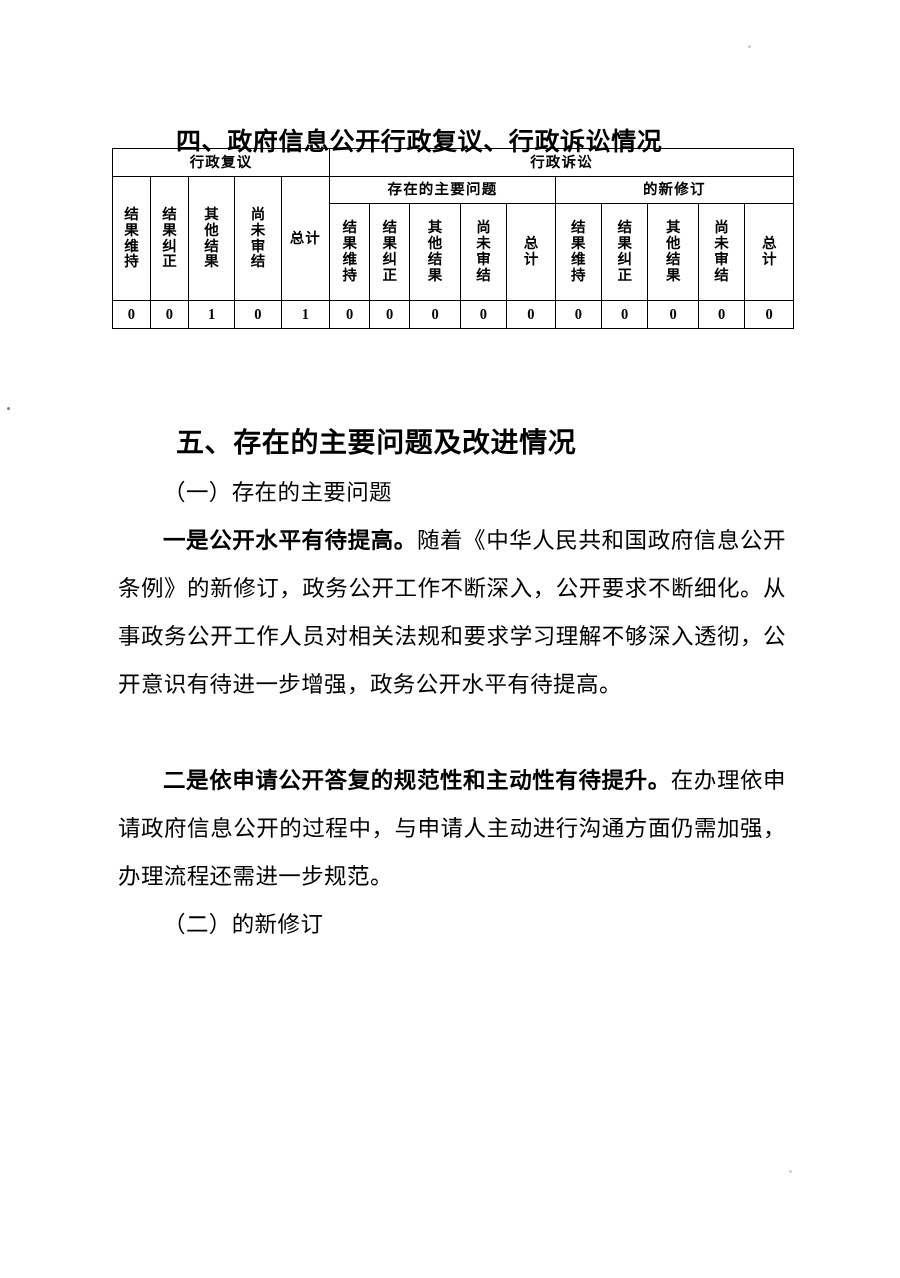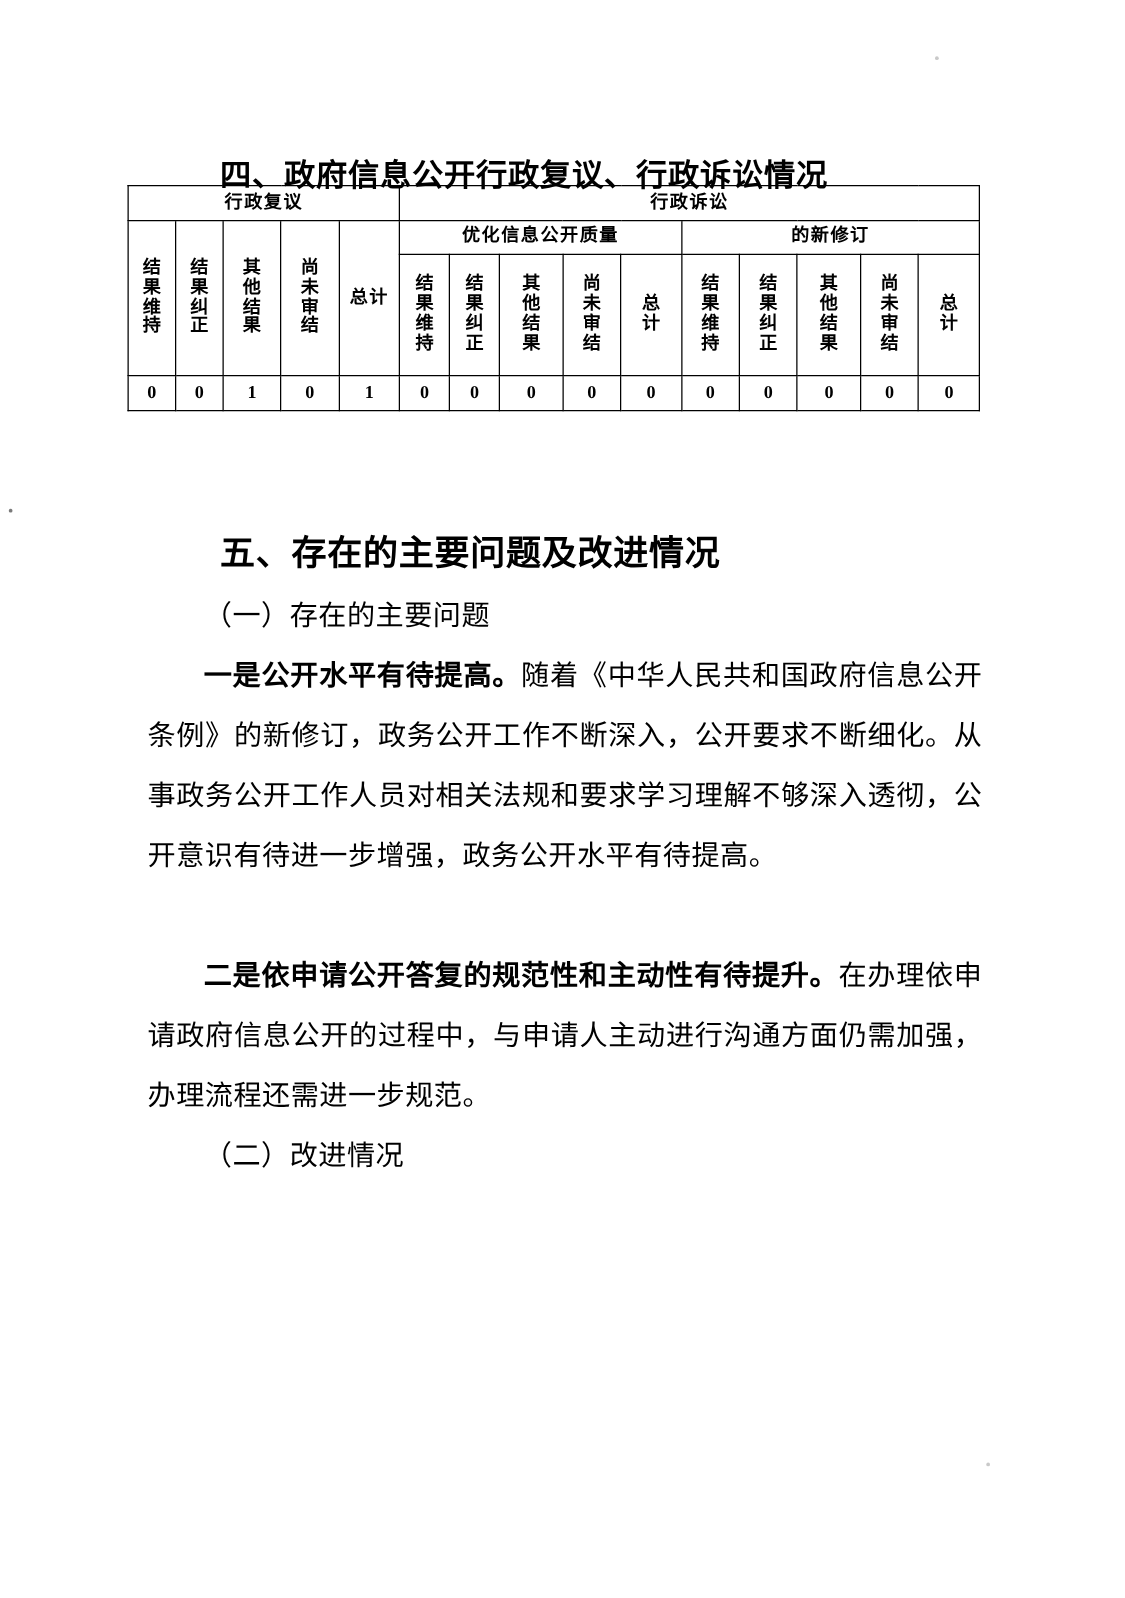--- a/index.html
+++ b/index.html
@@ -45,21 +45,21 @@
     letter-spacing: 0.6px;
     white-space: nowrap;
     line-height: 1;
   }
   #heading-four { left: 176px; top: 108px; }
   #heading-five { left: 176px; top: 406px; font-size: 28px; }
 
   
   .table-wrap {
     position: absolute;
-    left: 102px;
+    left: 112px;
     top: 148px;
     width: 582px;
   }
   table.report-table {
     border-collapse: collapse;
     width: 682px;
     table-layout: fixed;
     font-family: "Liberation Sans", "DejaVu Sans", sans-serif;
   }
   table.report-table td {
@@ -202,21 +202,21 @@
             <div class="vlabel">
                 <span>尚</span>
                 <span>未</span>
                 <span>审</span>
                 <span>结</span>
               </div>
           </td>
           <td rowspan="2">
             <div class="hlabel">总计</div>
           </td>
-          <td colspan="5">优化信息公开质量</td>
+          <td colspan="5">存在的主要问题</td>
           <td colspan="5">的新修订</td>
         </tr>
 
         <tr class="head-row">
           <td>
             <div class="vlabel">
                 <span>结</span>
                 <span>果</span>
                 <span>维</span>
                 <span>持</span>
@@ -314,17 +314,17 @@
   </div>
 
   <h2 class="section-heading" id="heading-five">五、存在的主要问题及改进情况</h2>
 
   <p class="body-text indent-1" id="para-b"><span class="lead">一是公开水平有待提高。</span><span>随着《中华人民共和国政府信息公开条例》的新修订，政务公开工作不断深入，公开要求不断细化。从事政务公开工作人员对相关法规和要求学习理解不够深入透彻，公开意识有待进一步增强，政务公开水平有待提高。</span></p>
 
   <p class="body-text indent-1" id="para-a">（一）存在的主要问题</p>
 
   <p class="body-text indent-1" id="para-c"><span class="lead">二是依申请公开答复的规范性和主动性有待提升。</span><span>在办理依申请政府信息公开的过程中，与申请人主动进行沟通方面仍需加强，办理流程还需进一步规范。</span></p>
 
-  <p class="body-text indent-1" id="para-d">（二）改进情况</p>
+  <p class="body-text indent-1" id="para-d">（二）的新修订</p>
 
 
 
 </div>
 
 </body></html>

